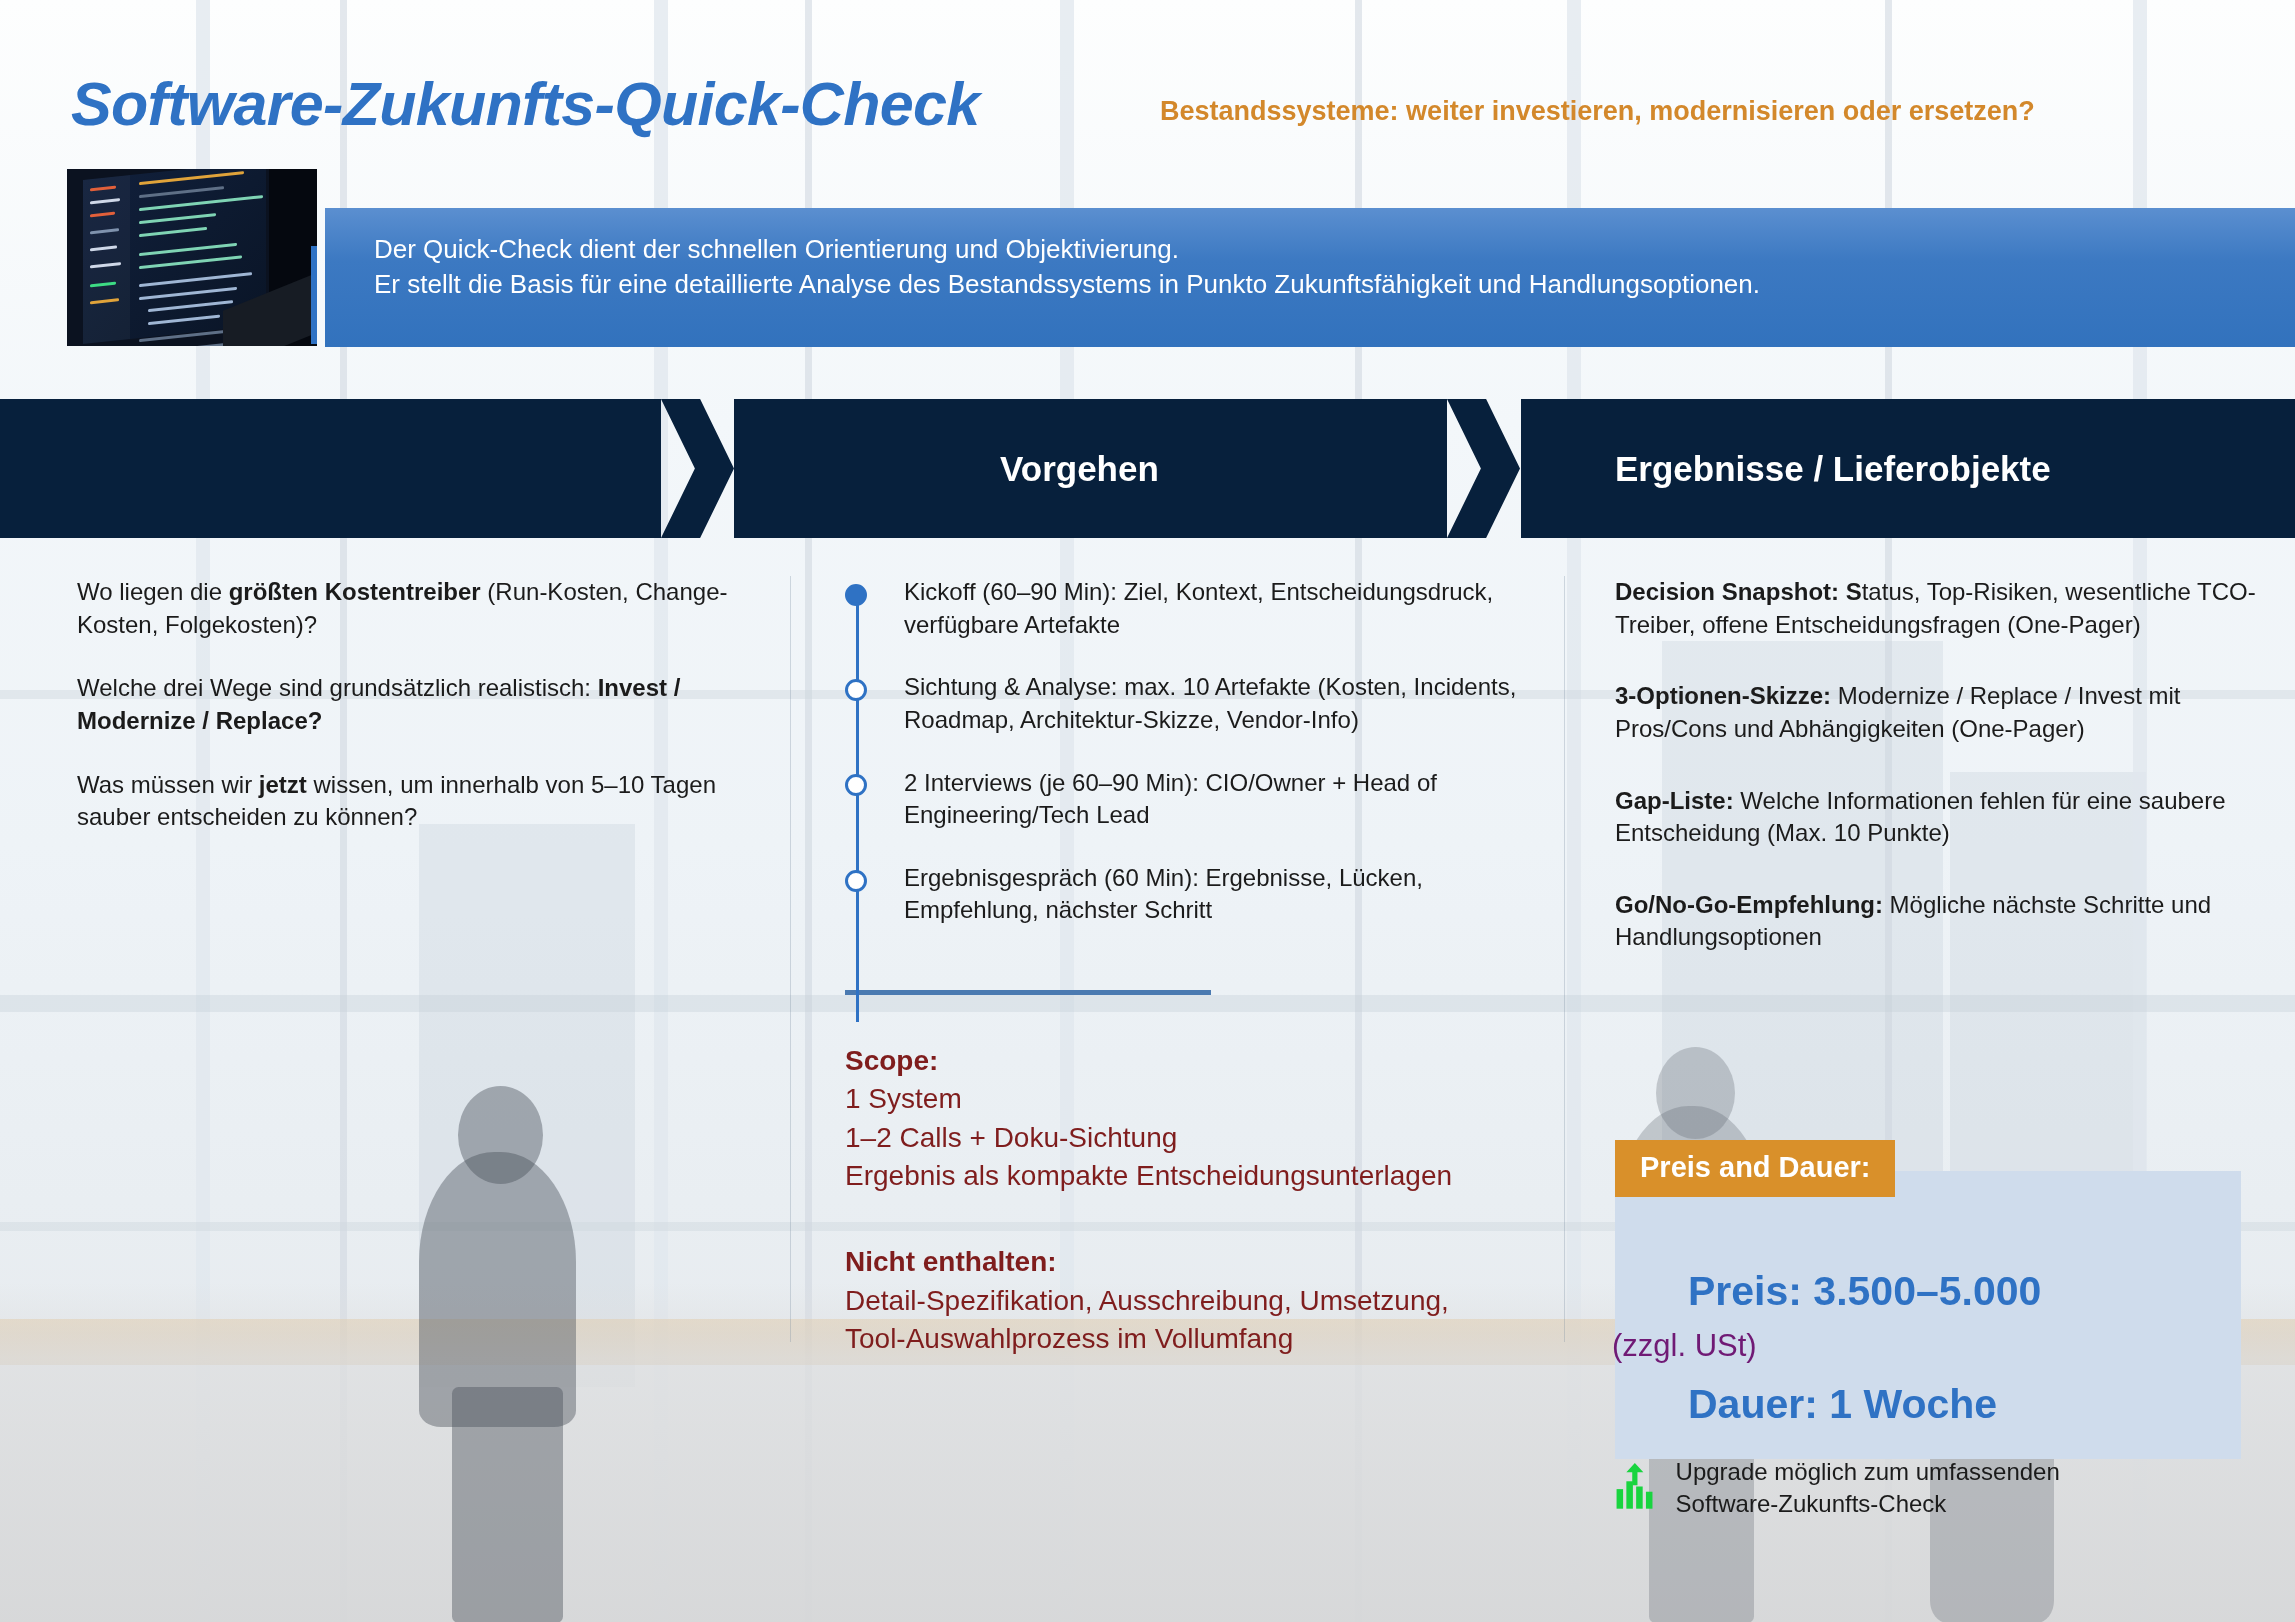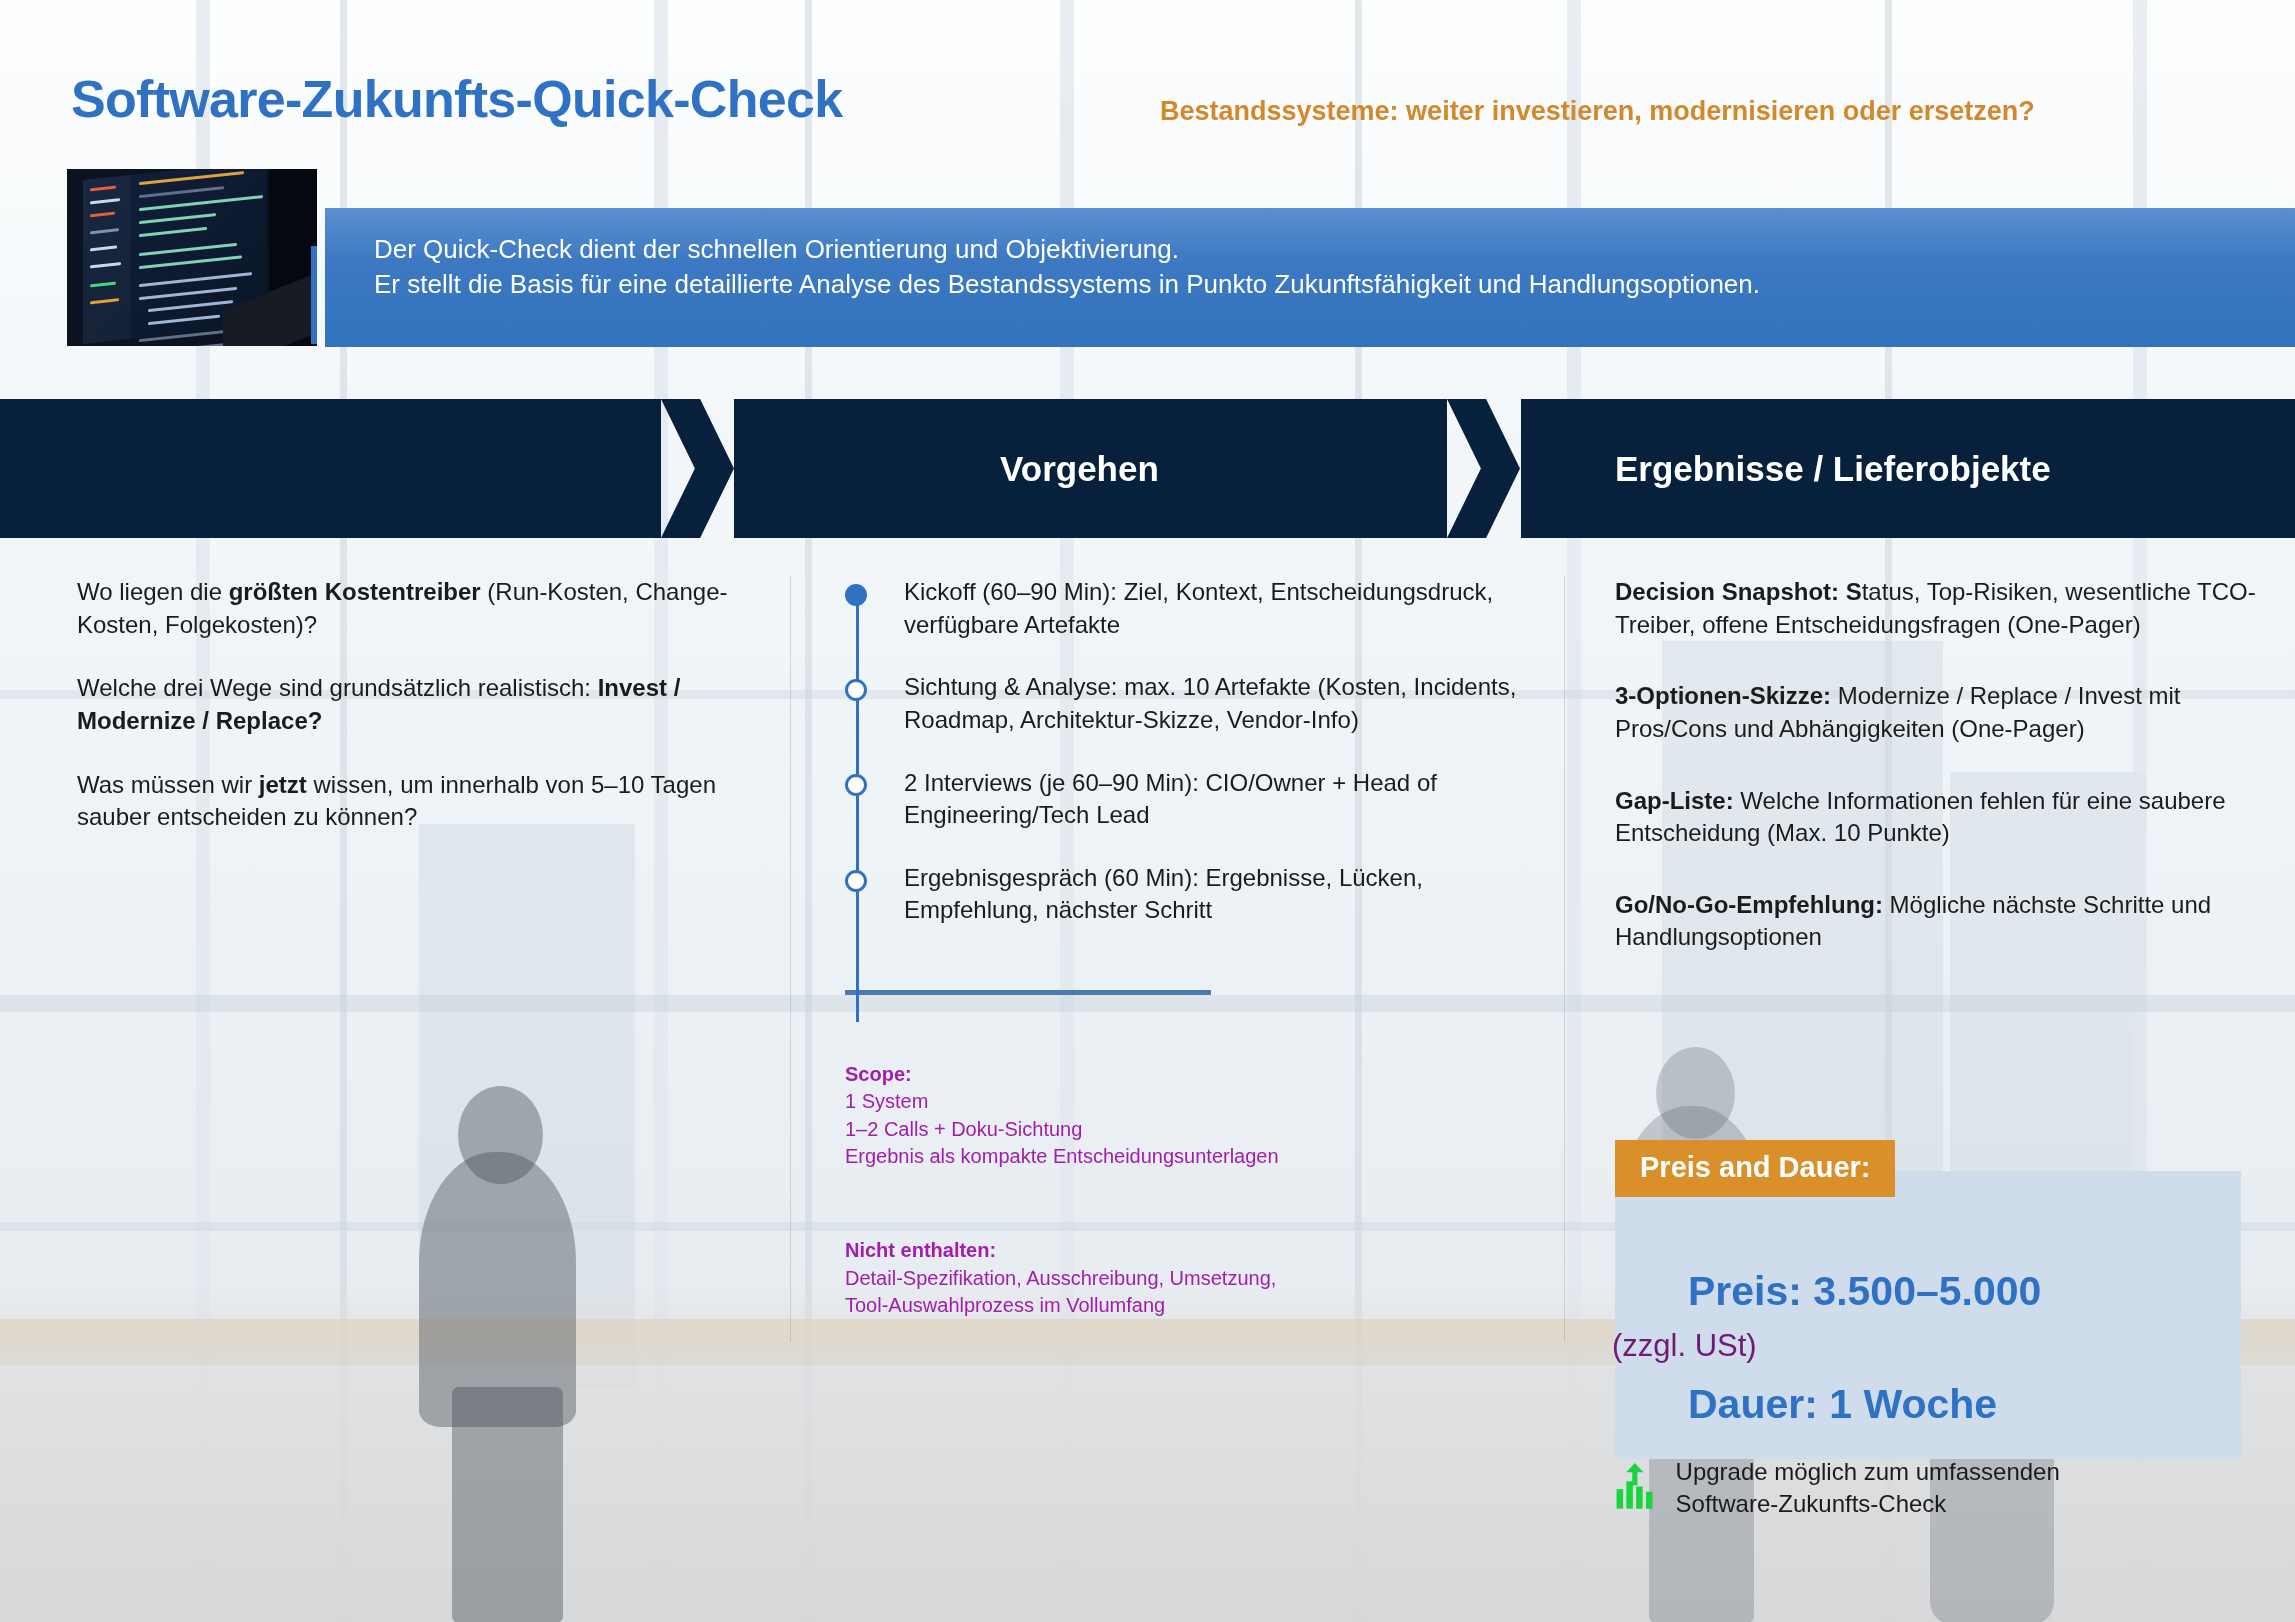--- a/index.html
+++ b/index.html
@@ -32,22 +32,23 @@
   .wood{position:absolute;left:0;right:0;bottom:258px;height:46px;
     background:linear-gradient(to bottom,rgba(226,196,150,.55),rgba(206,170,118,.5));}
   
   .person{position:absolute;background:rgba(96,104,112,.30);border-radius:48% 48% 14% 14%/40% 40% 6% 6%;}
   .person.head{border-radius:50%;}
   .person.dark{background:rgba(72,79,87,.42);}
 
   
   .title{
     position:absolute;left:71px;top:69px;
-    font-size:52px;font-weight:bold;color:#2f72c4;letter-spacing:-0.7px;
+    font-size:61px;font-weight:bold;color:#2f72c4;letter-spacing:-0.7px;
     white-space:nowrap;
+    font-style:italic;
   }
   .subtitle{
     position:absolute;left:1160px;top:96px;
     font-size:27px;font-weight:bold;color:#d3882b;white-space:nowrap;
   }
 
   
   .thumb{
     position:absolute;left:67px;top:169px;width:250px;height:177px;
     background:#0b1220;overflow:hidden;
@@ -103,21 +104,21 @@
   .tl .spine{position:absolute;left:11px;top:21px;width:2.6px;background:#2f72c4;}
   .step{position:relative;padding-left:59px;margin-bottom:30px;}
   .dot{position:absolute;left:0;top:7.9px;width:22px;height:22px;border-radius:50%;
        border:3.3px solid #2f72c4;background:#ffffff;box-sizing:border-box;}
   .dot.filled{background:#2f72c4;}
   .step p{margin:0;font-size:24px;line-height:1.36;color:#1b1b1b;}
   .step p b{font-weight:normal;}
 
   .hrule{margin:63px 0 0 0;width:366px;height:4.6px;background:#4b7ab1;}
 
-  .blk{margin-top:66px;font-size:20px;line-height:1.38;color:#a21caf;}
+  .blk{margin-top:47px;font-size:28px;line-height:1.38;color:#7f1d1d;}
   .blk b{font-weight:bold;}
 
   .res{font-size:24px;line-height:1.36;color:#1b1b1b;margin:0 0 39px 0;}
   .res b{font-weight:bold;}
 
   
   .pricecard{
     position:absolute;left:1615px;top:1171px;width:626px;height:288px;
     background:#cfdcec;
   }

